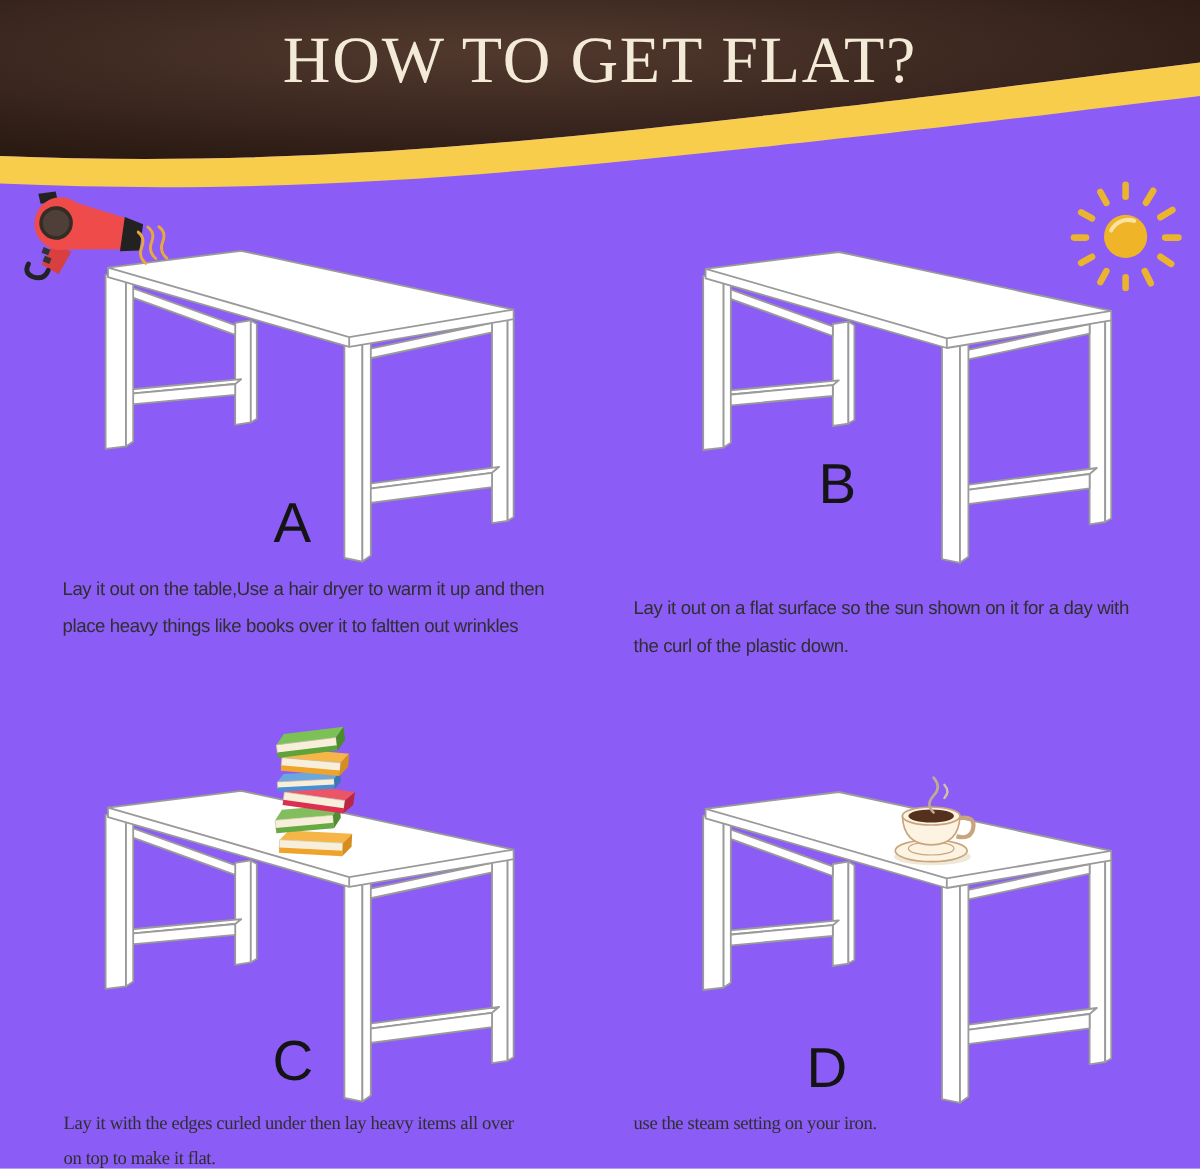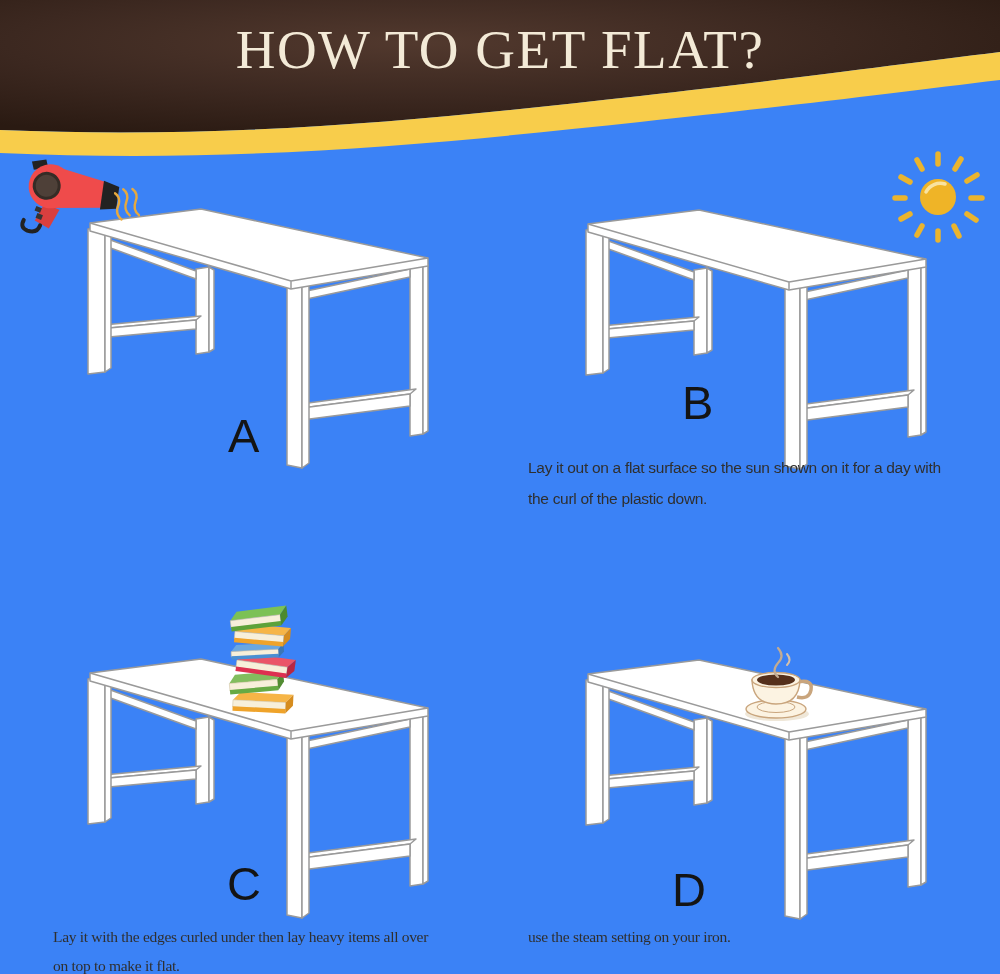--- a/index.html
+++ b/index.html
@@ -1,17 +1,17 @@
 <!DOCTYPE html>
 <html><head>
 <meta charset="utf-8">
 <style>
   html,body{margin:0;padding:0;background:#ffffff;}
   .canvas{
-    position:relative;width:1000px;height:974px;background:#3b82f6;
+    position:relative;width:1000px;height:974px;background:#8b5cf6;
     overflow:hidden;font-family:"Liberation Sans",sans-serif;
   }
   .abs{position:absolute;}
   .page-title{
     position:absolute;top:18px;left:0;width:1000px;text-align:center;
     font-size:55px;letter-spacing:1.5px;color:#f3ead7;font-weight:normal;
     font-family:"Liberation Serif",serif;margin:0;
   }
   .section-label{
     position:absolute;font-size:47px;color:#141414;font-weight:400;
@@ -181,21 +181,25 @@
     <ellipse cx="46" cy="38" rx="19" ry="5.5" fill="#55301c"></ellipse>
     <path d="M48,6 q7,8 0,15 q-7,8 0,14" fill="none" stroke="#c3ab92" stroke-width="2.2" stroke-linecap="round"></path>
     <path d="M57,12 q5,6 0,11" fill="none" stroke="#d4c0aa" stroke-width="2" stroke-linecap="round"></path>
   </svg>
 
   <div class="section-label" style="left:228px;top:412px">A</div>
   <div class="section-label" style="left:682px;top:379px">B</div>
   <div class="section-label" style="left:227px;top:860px">C</div>
   <div class="section-label" style="left:672px;top:866px">D</div>
 
-  <div class="caption cap-top" style="left:528px;top:452px">
+  <div class="caption cap-top" style="left:52px;top:476px">
+    <div class="line">Lay it out on the table,Use a hair dryer to warm it up and then</div>
+    <div class="line">place heavy things like books over it to faltten out wrinkles</div>
+  </div>
+  <div class="caption cap-top" style="left:528px;top:492px">
     <div class="line">Lay it out on a flat surface so the sun shown on it for a day with</div>
     <div class="line">the curl of the plastic down.</div>
   </div>
   <div class="caption cap-bot" style="left:53px;top:922px">
     <div class="line">Lay it with the edges curled under then lay heavy items all over</div>
     <div class="line">on top to make it flat.</div>
   </div>
   <div class="caption cap-bot" style="left:528px;top:922px">
     <div class="line">use the steam setting on your iron.</div>
   </div>

